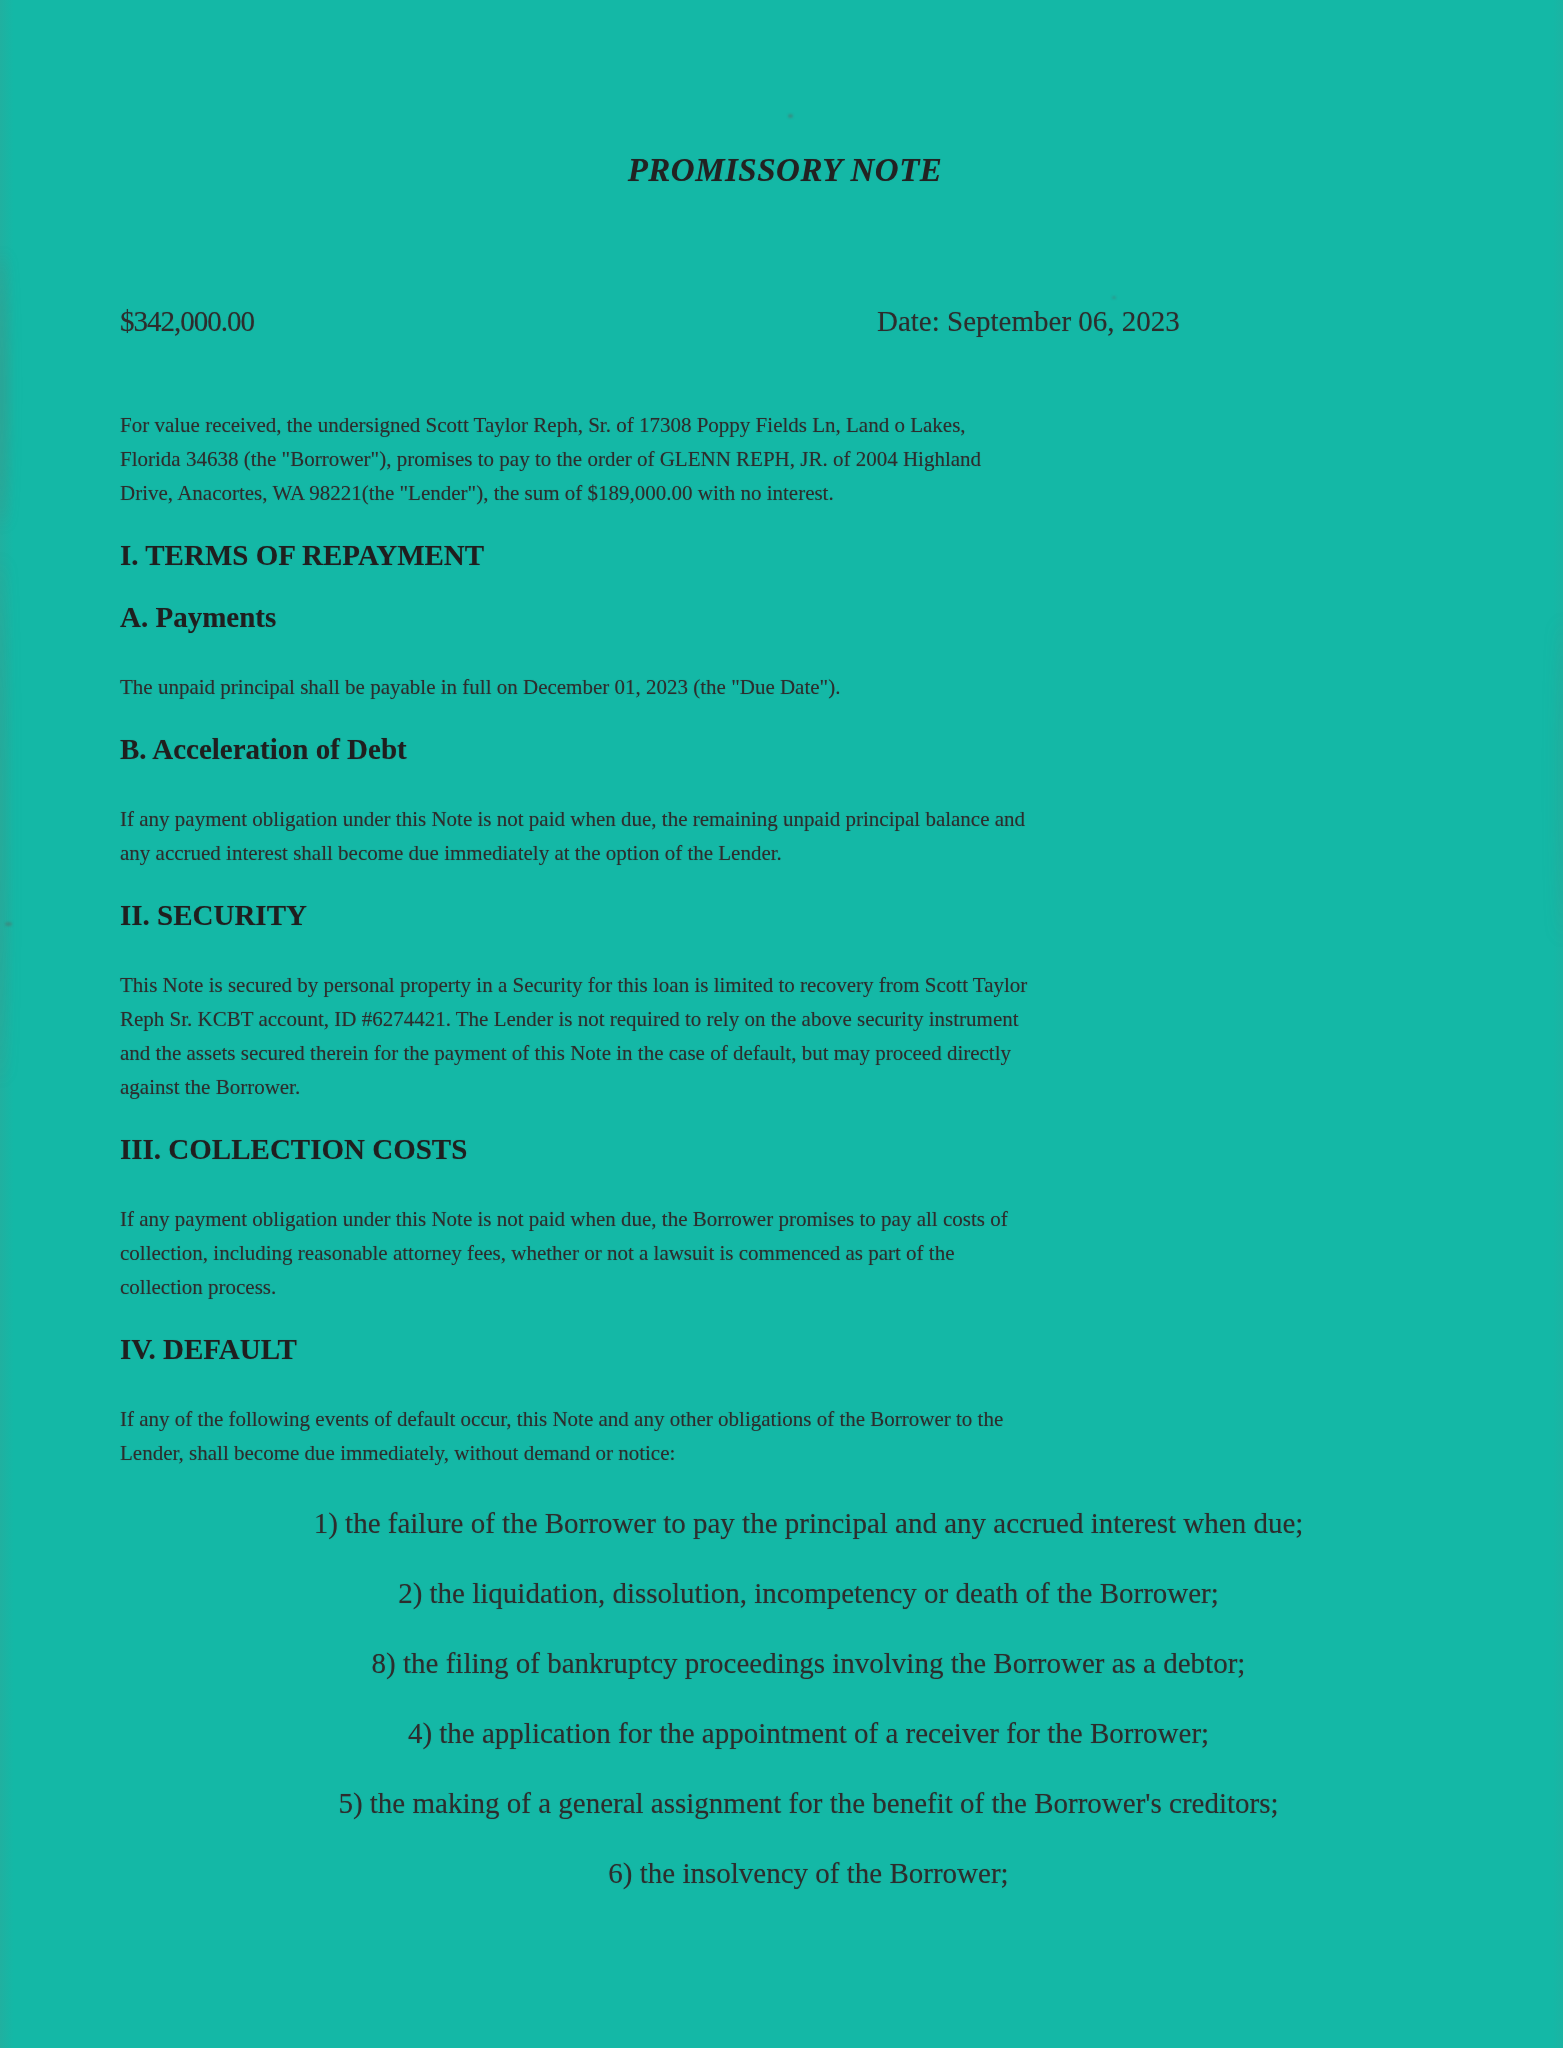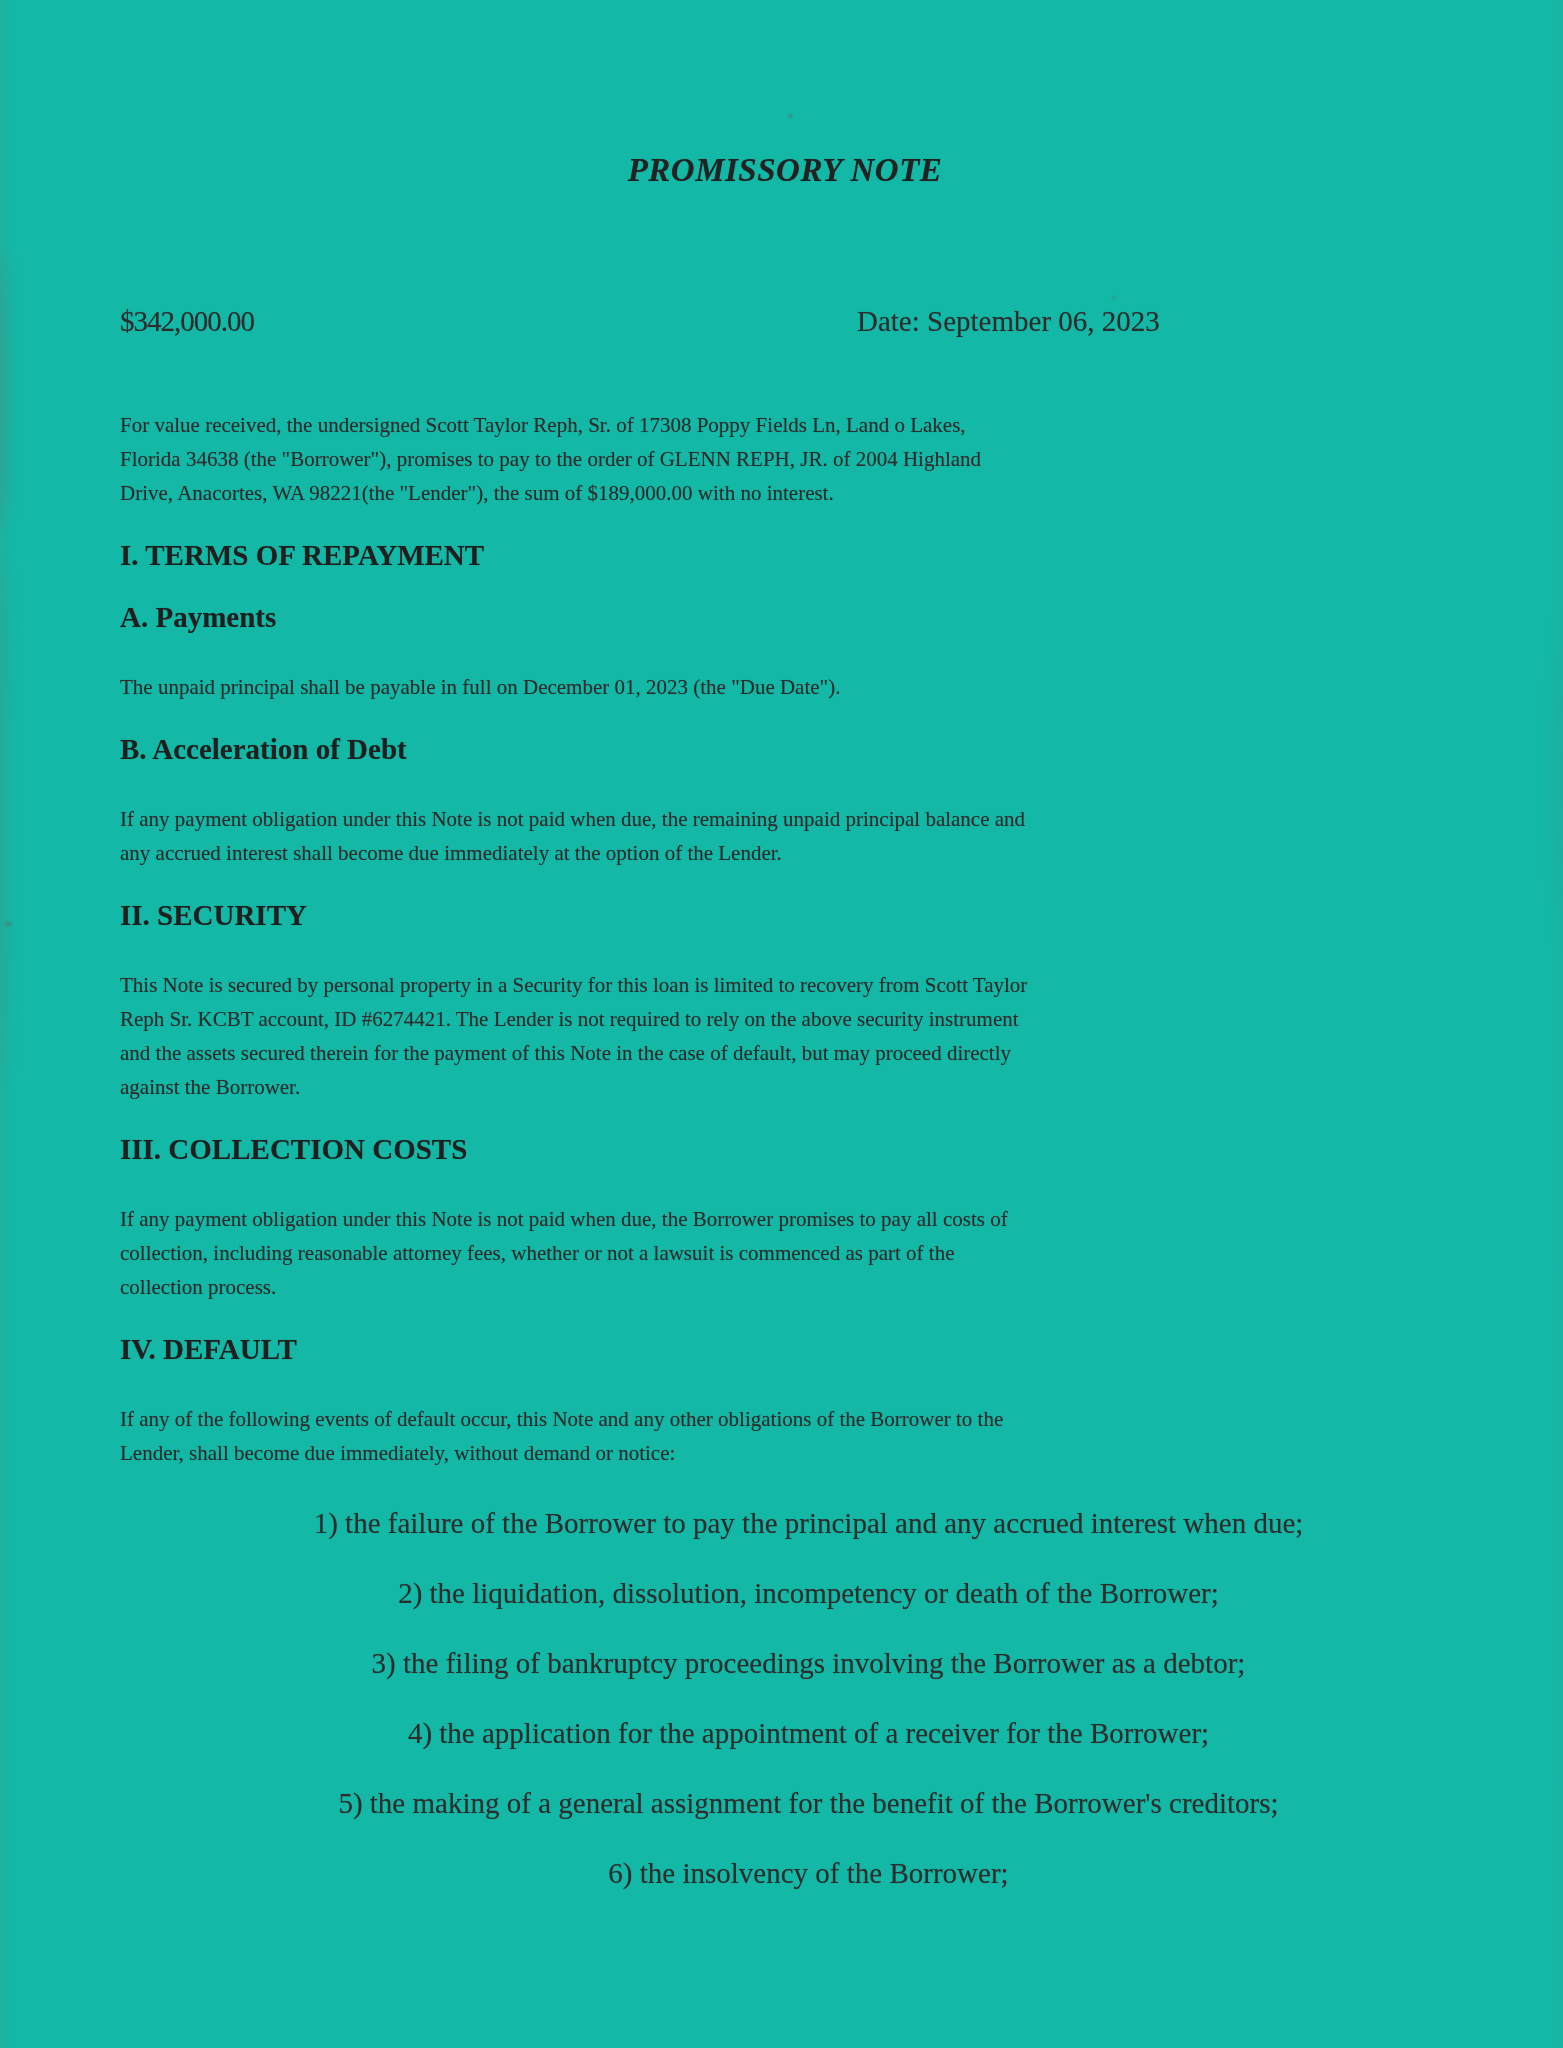--- a/index.html
+++ b/index.html
@@ -41,21 +41,21 @@
     line-height: 34px;
   }
   .amount {
     position: absolute;
     left: 0;
     top: 0;
     letter-spacing: -1px;
   }
   .date {
     position: absolute;
-    left: 737px;
+    left: 757px;
     top: 0;
   }
   .para { margin-top: 36px; }
   .para.intro { margin-top: 70px; }
   .heading {
     margin-top: 28px;
     font-size: 29px;
     line-height: 34px;
     font-weight: bold;
     color: #1f1f1f;
@@ -174,20 +174,20 @@
     <div class="heading">IV. DEFAULT</div>
 
     <div class="para">
         <div class="line">If any of the following events of default occur, this Note and any other obligations of the Borrower to the</div>
         <div class="line">Lender, shall become due immediately, without demand or notice:</div>
       </div>
 
     <div>
         <div class="list-item">1) the failure of the Borrower to pay the principal and any accrued interest when due;</div>
         <div class="list-item">2) the liquidation, dissolution, incompetency or death of the Borrower;</div>
-        <div class="list-item">3) the filing of bankruptcy proceedings involving the Borrower as a debtor;</div>
+        <div class="list-item">8) the filing of bankruptcy proceedings involving the Borrower as a debtor;</div>
         <div class="list-item">4) the application for the appointment of a receiver for the Borrower;</div>
         <div class="list-item">5) the making of a general assignment for the benefit of the Borrower's creditors;</div>
         <div class="list-item">6) the insolvency of the Borrower;</div>
       </div>
 
   </div>
 </div>
 
 </body></html>

